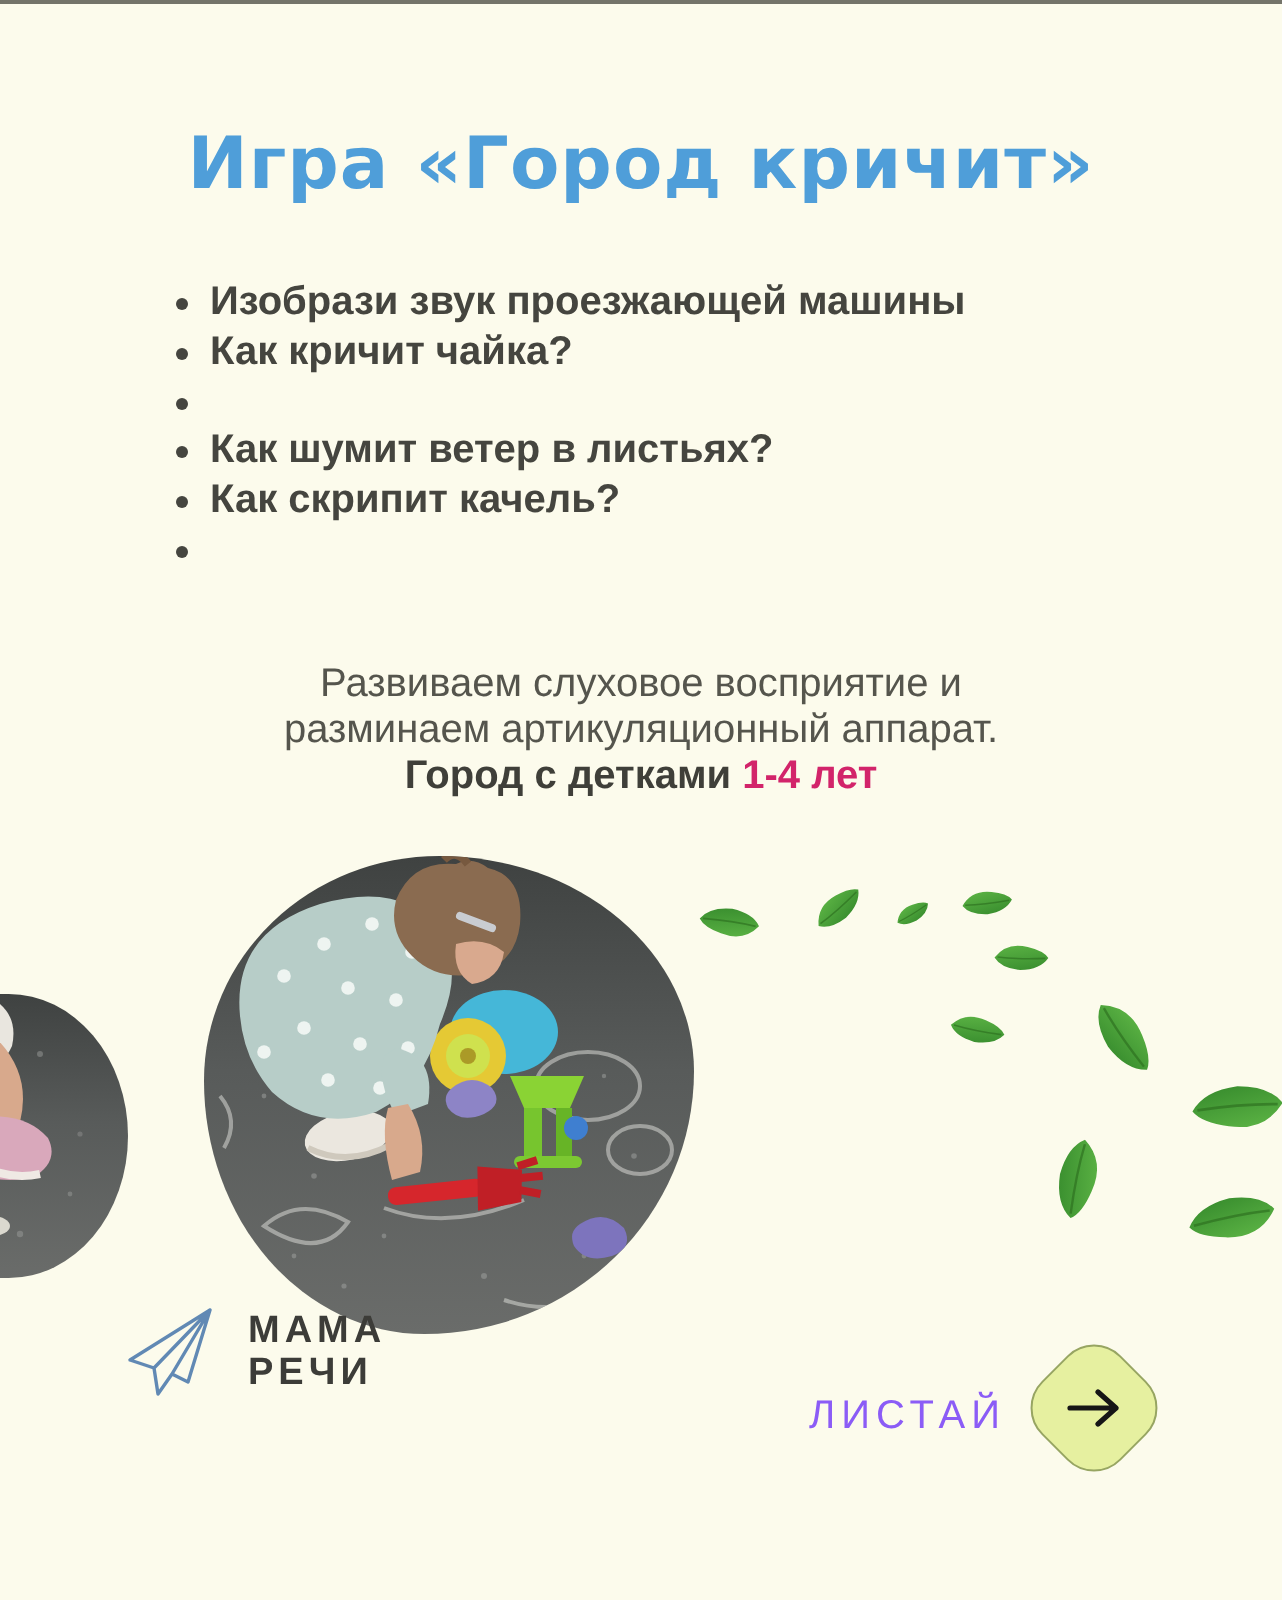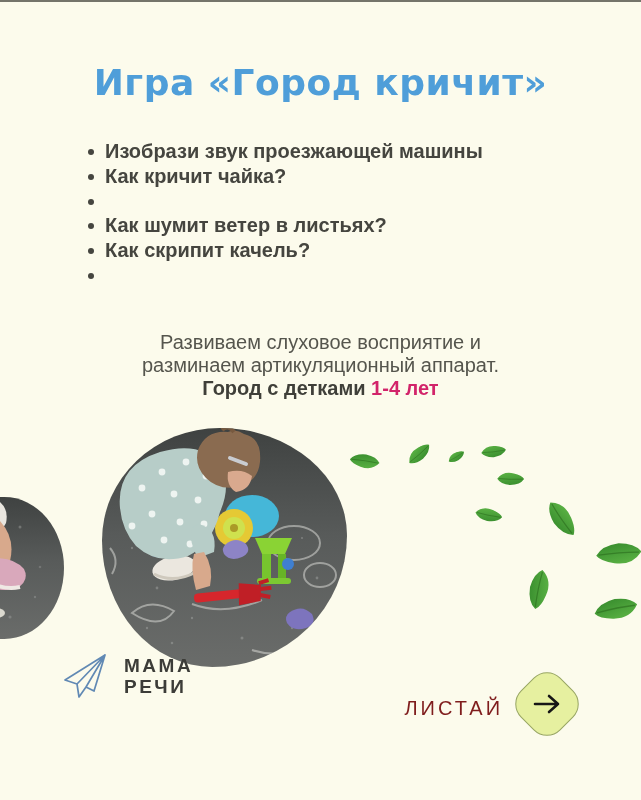--- a/index.html
+++ b/index.html
@@ -36,21 +36,21 @@
   .leaf { position:absolute; overflow:visible; }
 
   
   .logo { position:absolute; left:62px; top:652px; display:flex; align-items:center; }
   .logo-plane { width:46px; height:48px; margin-right:16px; }
   .logo-text { font-weight:700; font-size:19px; line-height:21px; letter-spacing:2.5px;
                color:#3c3c38; }
 
   
   .swipe { position:absolute; right:66px; top:676px; display:flex; align-items:center; }
-  .swipe-label { font-size:20px; letter-spacing:3px; color:#7f1d1d; margin-right:16px;
+  .swipe-label { font-size:20px; letter-spacing:3px; color:#8b5cf6; margin-right:16px;
                  margin-top:8px; }
   .squircle { width:56px; height:56px; background:#e6f0a0; border:1px solid #97a562;
               border-radius:19px; transform:rotate(45deg);
               display:flex; align-items:center; justify-content:center; cursor:pointer; }
   .squircle-inner { transform:rotate(-45deg); display:flex; }
 </style>
 </head>
 <body>
 
 <div class="canvas">

